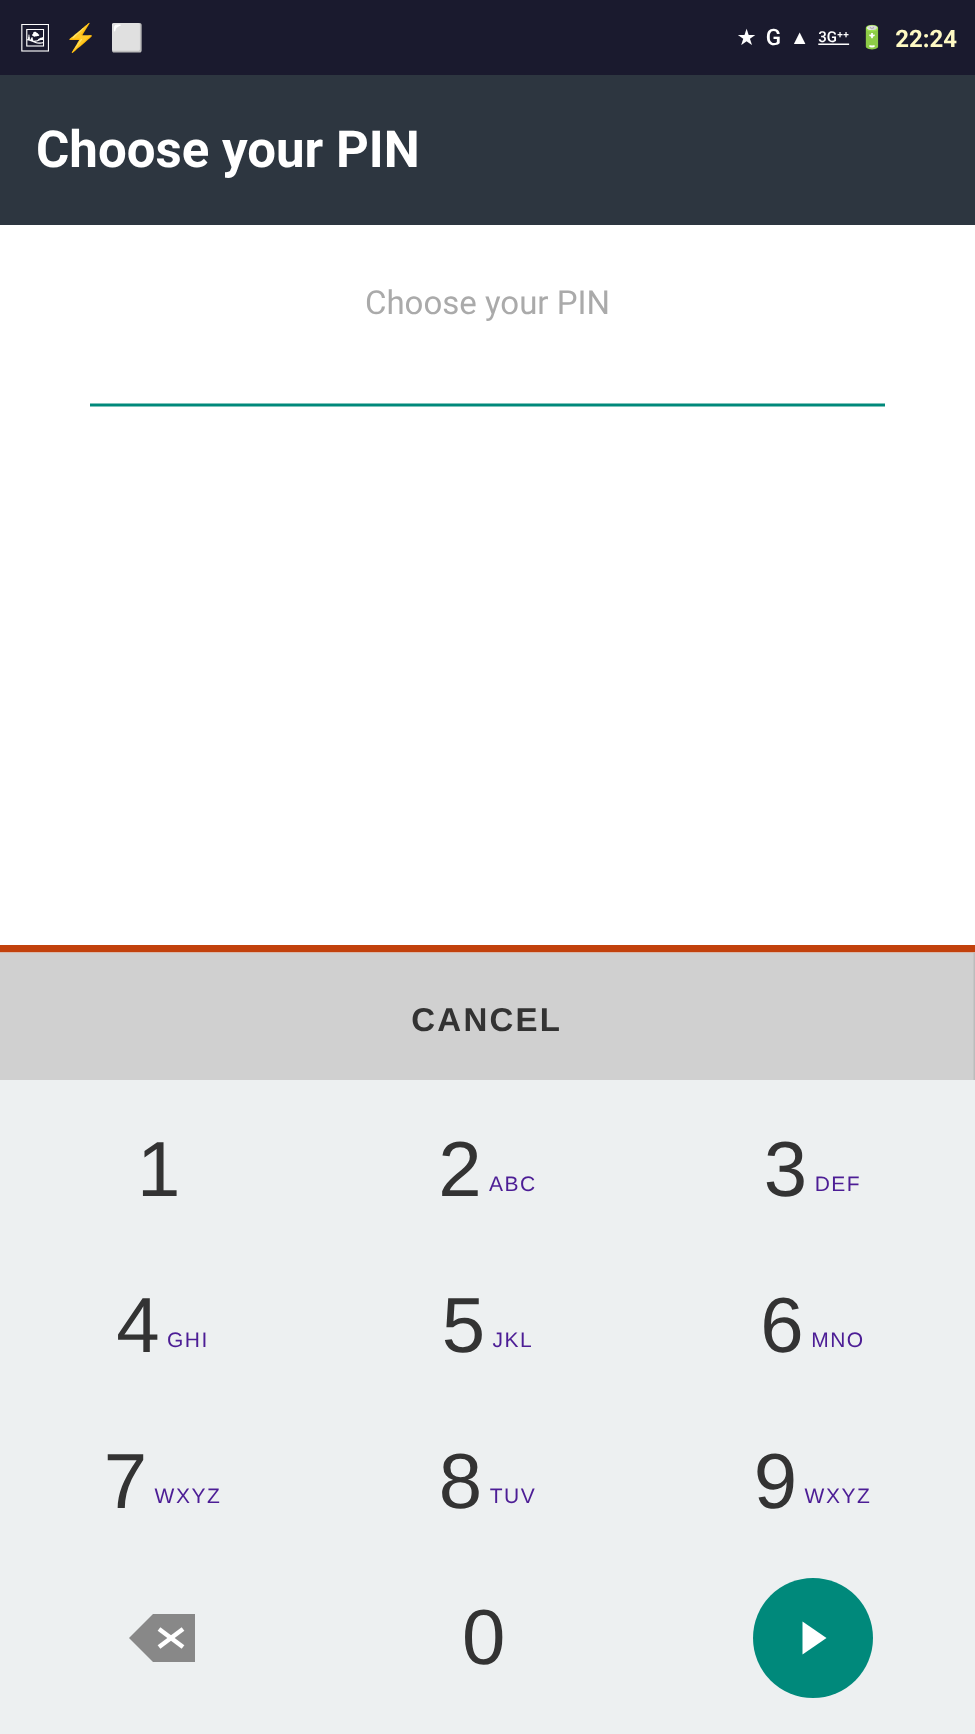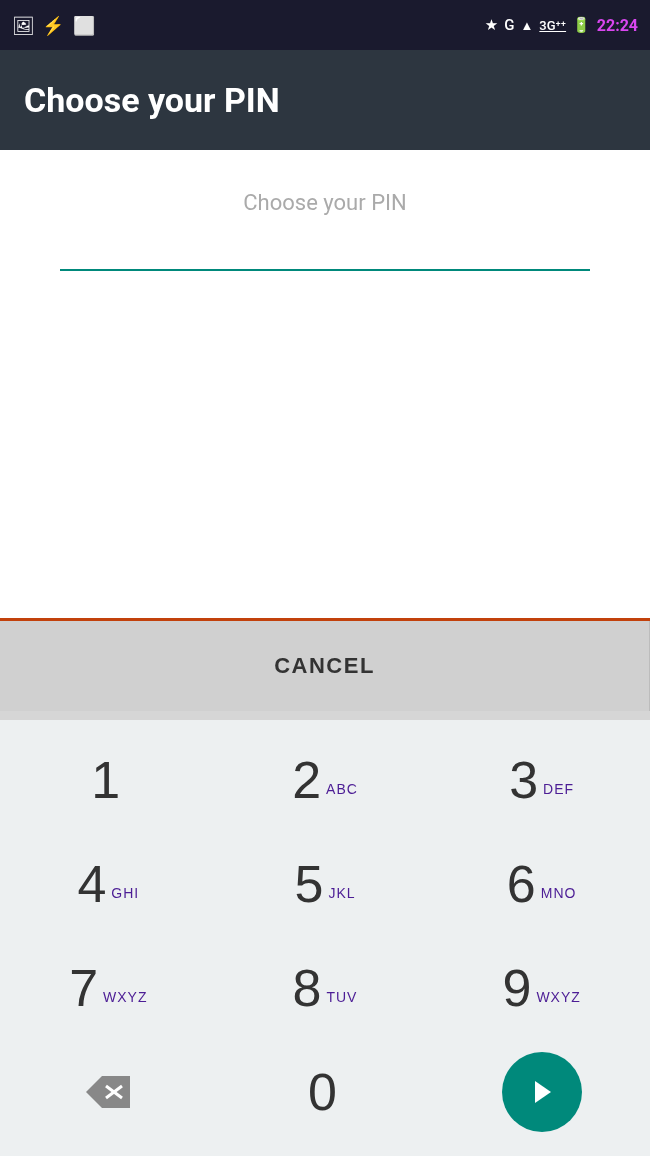--- a/index.html
+++ b/index.html
@@ -35,21 +35,21 @@
       display: flex;
       align-items: center;
       gap: 6px;
       font-size: 15px;
       font-weight: 500;
     }
 
     .time-text {
       font-size: 16px;
       font-weight: bold;
-      color: #d946ef;
+      color: #fef9c3;
     }
 
     
     .app-bar {
       width: 650px;
       height: 100px;
       background: #2d3640;
       display: flex;
       align-items: center;
       padding: 0 24px;
@@ -71,24 +71,24 @@
     .pin-input-wrapper {
       width: 530px;
       border-bottom: 2.5px solid #00897b;
       height: 36px;
       margin-bottom: 0;
     }
 
     
     .action-buttons {
       width: 650px;
-      height: 102px;
+      height: 90px;
       display: flex;
       background: #d6d6d6;
-      border-top: 3px solid #c2410c;
+      border-top: 5px solid #c2410c;
     }
 
     .btn-cancel {
       flex: 1;
       height: 90px;
       background: #d0d0d0;
       border: none;
       border-right: 1px solid #bcbcbc;
       font-size: 22px;
       font-weight: bold;
@@ -208,21 +208,21 @@
   <div class="status-bar">
     <div class="status-bar-left">
       <span style="font-size:18px;">🖼</span>
       <span style="font-size:18px;">⚡</span>
       <span style="font-size:18px;">⬜</span>
     </div>
     <div class="status-bar-right">
       <span>★</span>
       <span>G</span>
       <span style="font-size:13px;">▲</span>
-      <span style="font-size:13px;text-decoration:underline;">3G⁺⁺</span>
+      <span style="font-size:10px;text-decoration:underline;">3G⁺⁺</span>
       <span>🔋</span>
       <span class="time-text">22:24</span>
     </div>
   </div>
 
   <div class="app-bar">
     <span class="app-bar-title">Choose your PIN</span>
   </div>
 
   <div class="content-area">

